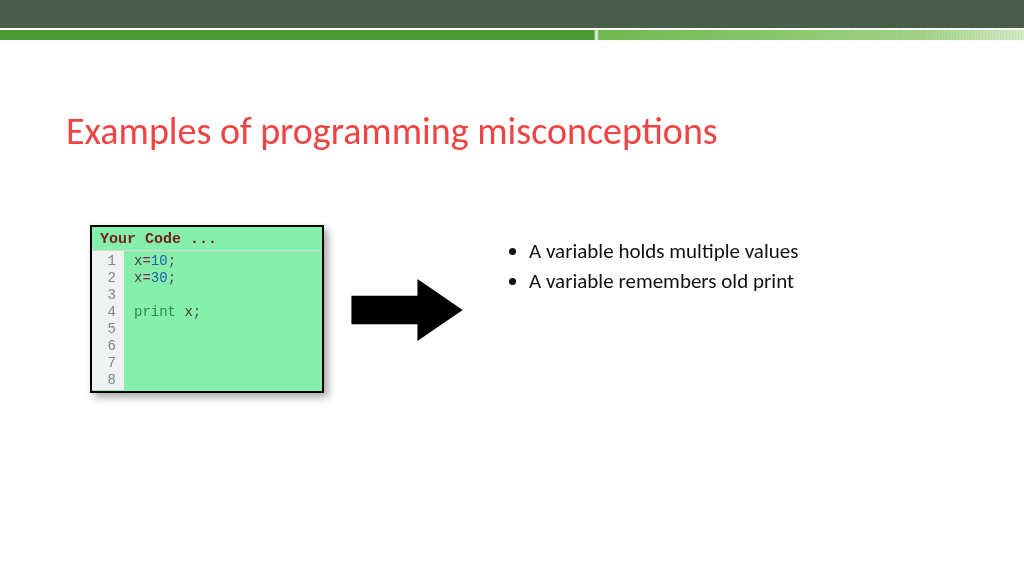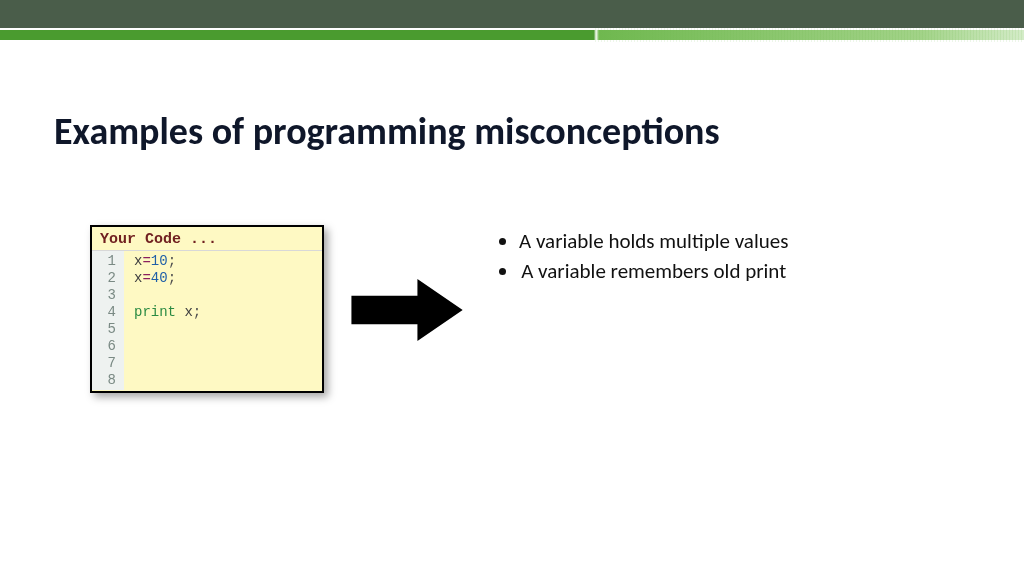--- a/index.html
+++ b/index.html
@@ -44,36 +44,36 @@
     width: 430px;
     height: 14px;
     background: repeating-linear-gradient(to right,
       rgba(111,184,79,0.0) 0 1px, rgba(111,184,79,0.25) 1px 2px,
       rgba(111,184,79,0.0) 2px 3px);
     opacity: 0.5;
   }
   .title {
     position: absolute;
     top: 108px;
-    left: 54px;
+    left: 66px;
     font-size: 38px;
-    font-weight: 700;
-    color: #0f172a;
+    font-weight: 400;
+    color: #ef4444;
   }
 
   
   .code-box {
     position: absolute;
     top: 225px;
     left: 90px;
     width: 234px;
     height: 168px;
     border: 2px solid #000;
     box-shadow: 4px 4px 8px rgba(0,0,0,0.35);
-    background: #fef9c3;
+    background: #86efac;
     box-sizing: border-box;
   }
   .code-header {
     color: #702020;
     font-weight: 700;
     font-family: "Consolas", "Courier New", monospace;
     font-size: 15px;
     padding: 4px 8px 2px 8px;
     border-bottom: 1px solid #d8d8d8;
   }
@@ -115,21 +115,21 @@
 
   
   .bullets {
     position: absolute;
     top: 225px;
     left: 490px;
     font-size: 21px;
     color: #111;
     line-height: 1.35;
   }
-  .bullets ul { margin: 1px; padding-left: 28px; text-align: center; }
+  .bullets ul { margin: 11px; padding-left: 28px; }
   .bullets li { padding: 1px 0; }
   .bullets .gap { height: 18px; }
   .sub { padding-left: 28px; }
 </style>
 </head>
 <body>
 
 <div class="header-bar"></div>
 <div class="accent-bar-wrap">
   <div class="accent-bar"></div>
@@ -145,21 +145,21 @@
       <div>2</div>
       <div>3</div>
       <div>4</div>
       <div>5</div>
       <div>6</div>
       <div>7</div>
       <div>8</div>
     </div>
     <div class="code-lines">
       <div><span class="tok-var">x</span><span class="tok-op">=</span><span class="tok-num">10</span><span class="tok-punc">;</span></div>
-      <div><span class="tok-var">x</span><span class="tok-op">=</span><span class="tok-num">40</span><span class="tok-punc">;</span></div>
+      <div><span class="tok-var">x</span><span class="tok-op">=</span><span class="tok-num">30</span><span class="tok-punc">;</span></div>
       <div>&nbsp;</div>
       <div><span class="tok-kw">print</span><span> </span><span class="tok-var">x</span><span class="tok-punc">;</span></div>
       <div>&nbsp;</div>
       <div>&nbsp;</div>
       <div>&nbsp;</div>
       <div>&nbsp;</div>
     </div>
   </div>
 </div>
 

